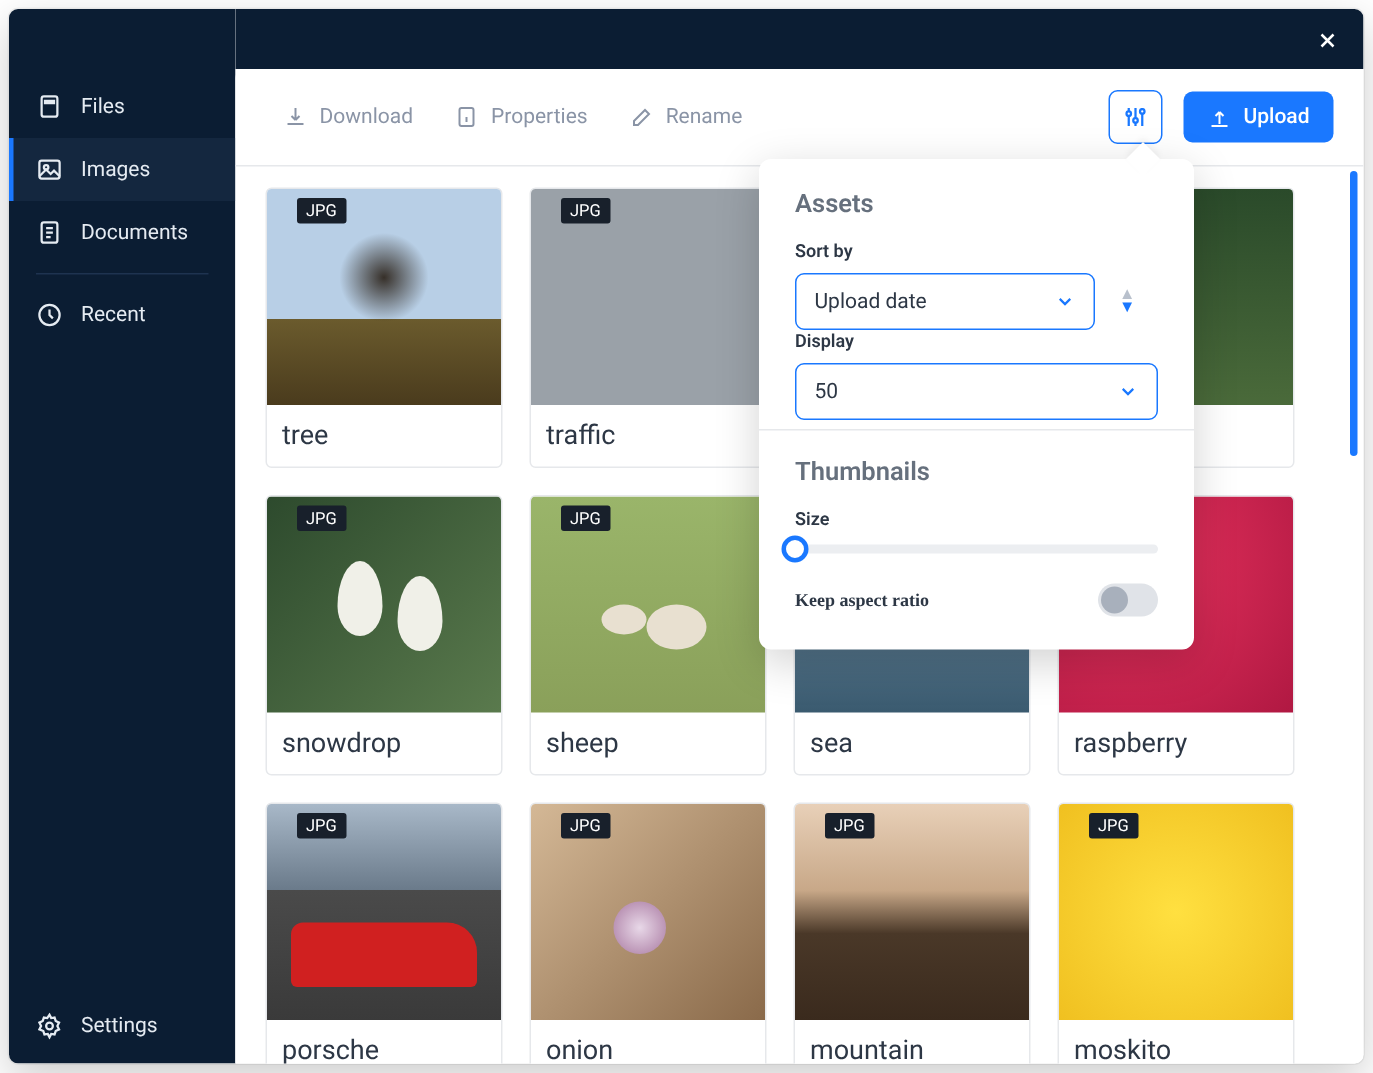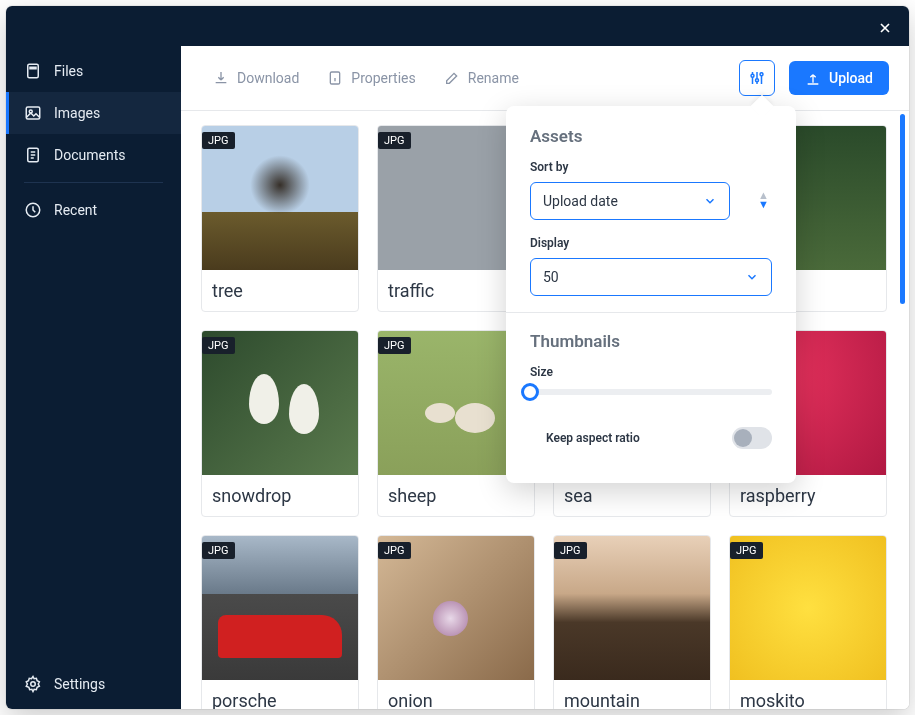--- a/index.html
+++ b/index.html
@@ -10,21 +10,21 @@
     background: #fff;
     border-radius: 6px;
     box-shadow: 0 0 0 1px rgba(0,0,0,0.05), 0 10px 30px rgba(0,0,0,0.2);
     margin: 6px;
     display: flex;
     overflow: hidden;
   }
 
   
   .sidebar {
-    width: 175px;
+    width: 151px;
     background: #0b1d33;
     color: #cfd8e3;
     display: flex;
     flex-direction: column;
     padding-top: 44px;
     position: relative;
   }
   .nav-item {
     display: flex; align-items: center; gap: 12px;
     padding: 12px 18px;
@@ -111,21 +111,21 @@
     border-radius: 4px;
     overflow: hidden;
     background: #fff;
   }
   .thumb {
     width: 100%; height: 144px;
     position: relative;
     background: #ddd;
   }
   .badge {
-    position: absolute; top: 6px; left: 0;
+    position: absolute; top: 6px; left: 20px;
     background: #18202b;
     color: #fff;
     font-size: 11px;
     padding: 2px 6px;
     border-radius: 2px;
   }
   .caption {
     padding: 10px 10px;
     font-size: 18px;
     color: #2d3745;
@@ -170,21 +170,21 @@
     content: "";
     position: absolute;
     top: -8px; right: 26px;
     width: 16px; height: 16px;
     background: #fff;
     transform: rotate(45deg);
     box-shadow: -2px -2px 4px rgba(0,0,0,0.05);
   }
   .pop-title { font-size: 17px; font-weight: 600; color: #66707d; margin-bottom: 14px; }
   .pop-label { font-size: 12px; font-weight: 600; color: #2d3745; margin-bottom: 8px; }
-  .pop-row { display: flex; align-items: center; gap: 28px; margin-bottom: 16px; }
+  .pop-row { display: flex; align-items: center; gap: 16px; }
   .select {
     flex: 1;
     border: 1.5px solid #1a78ff;
     border-radius: 6px;
     padding: 10px 12px;
     font-size: 14px;
     color: #2d3745;
     display: flex; align-items: center; justify-content: space-between;
     cursor: pointer;
   }
@@ -458,17 +458,17 @@
           </svg>
       </div>
     </div>
     <div class="pop-divider"></div>
     <div class="pop-title">Thumbnails</div>
     <div class="pop-label">Size</div>
     <div class="slider-track">
       <div class="slider-thumb"></div>
     </div>
     <div class="toggle-row">
-      <span class="pop-label" style="margin:16px;">Keep aspect ratio</span>
+      <span class="pop-label" style="margin:0;font-family:Liberation Serif, serif;">Keep aspect ratio</span>
       <div class="toggle"></div>
     </div>
   </div>
 </div>
 
 </body></html>

